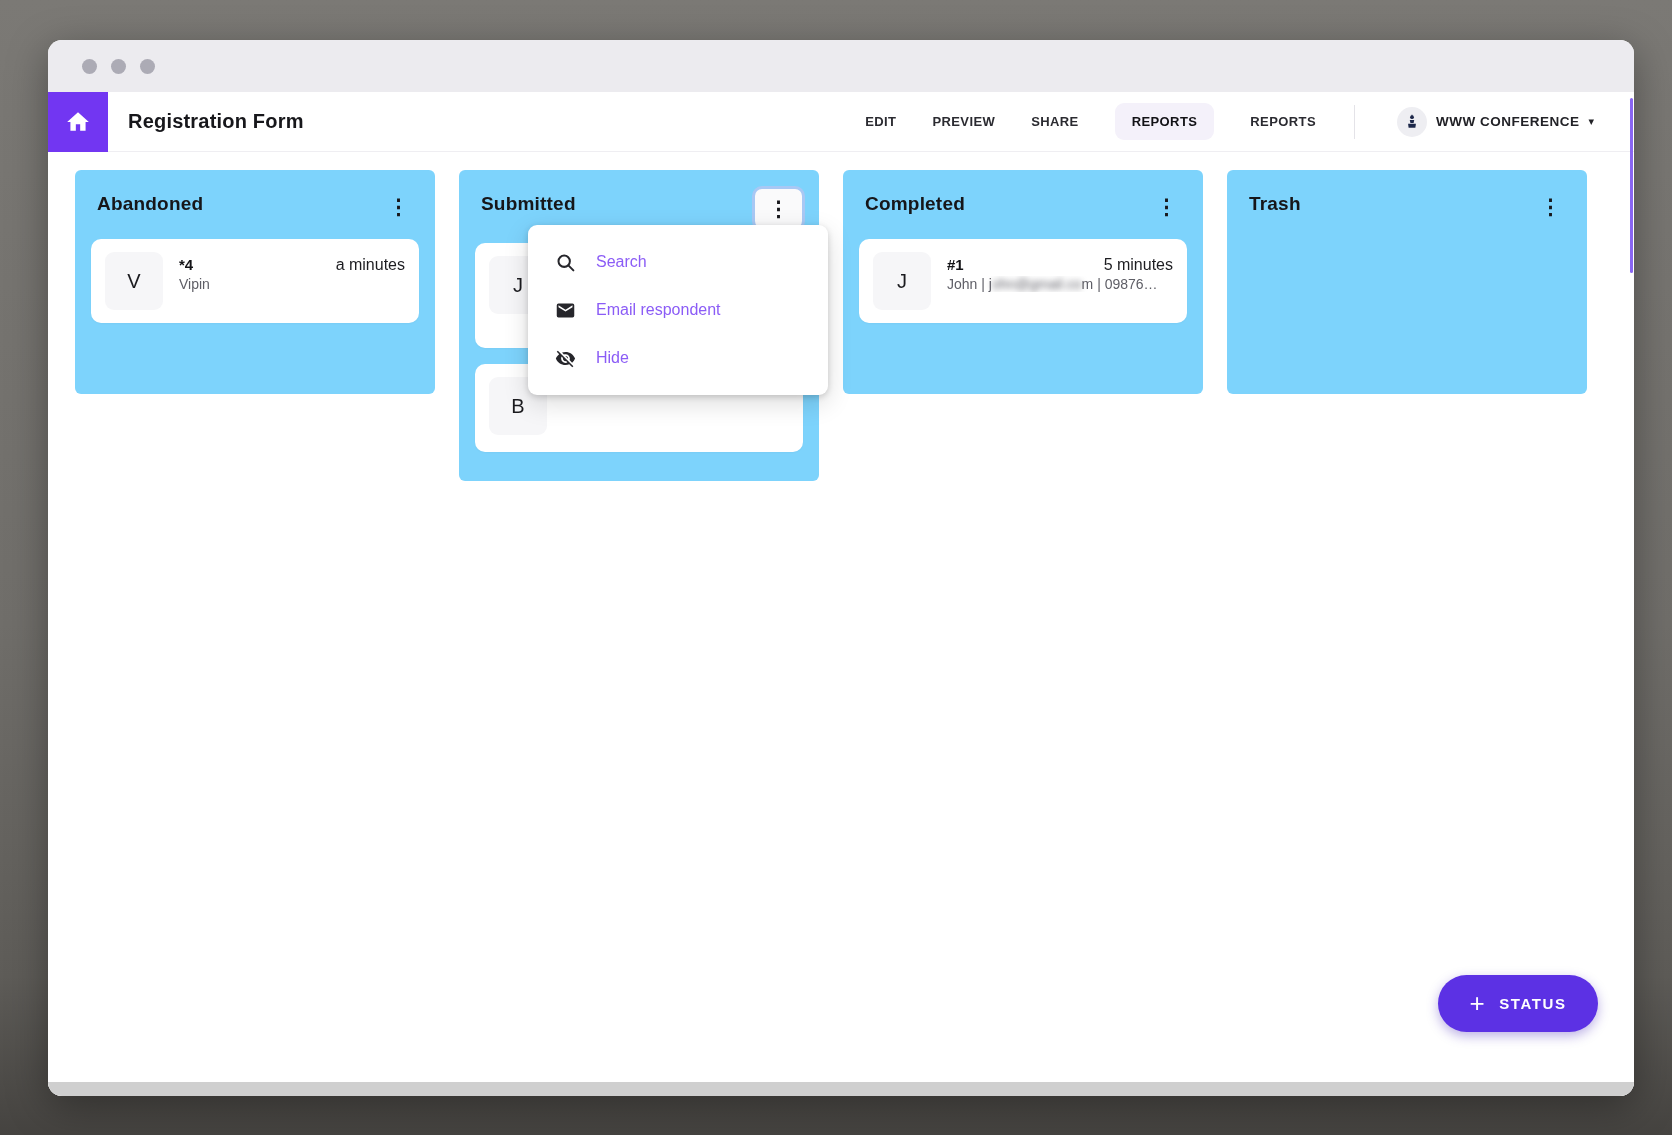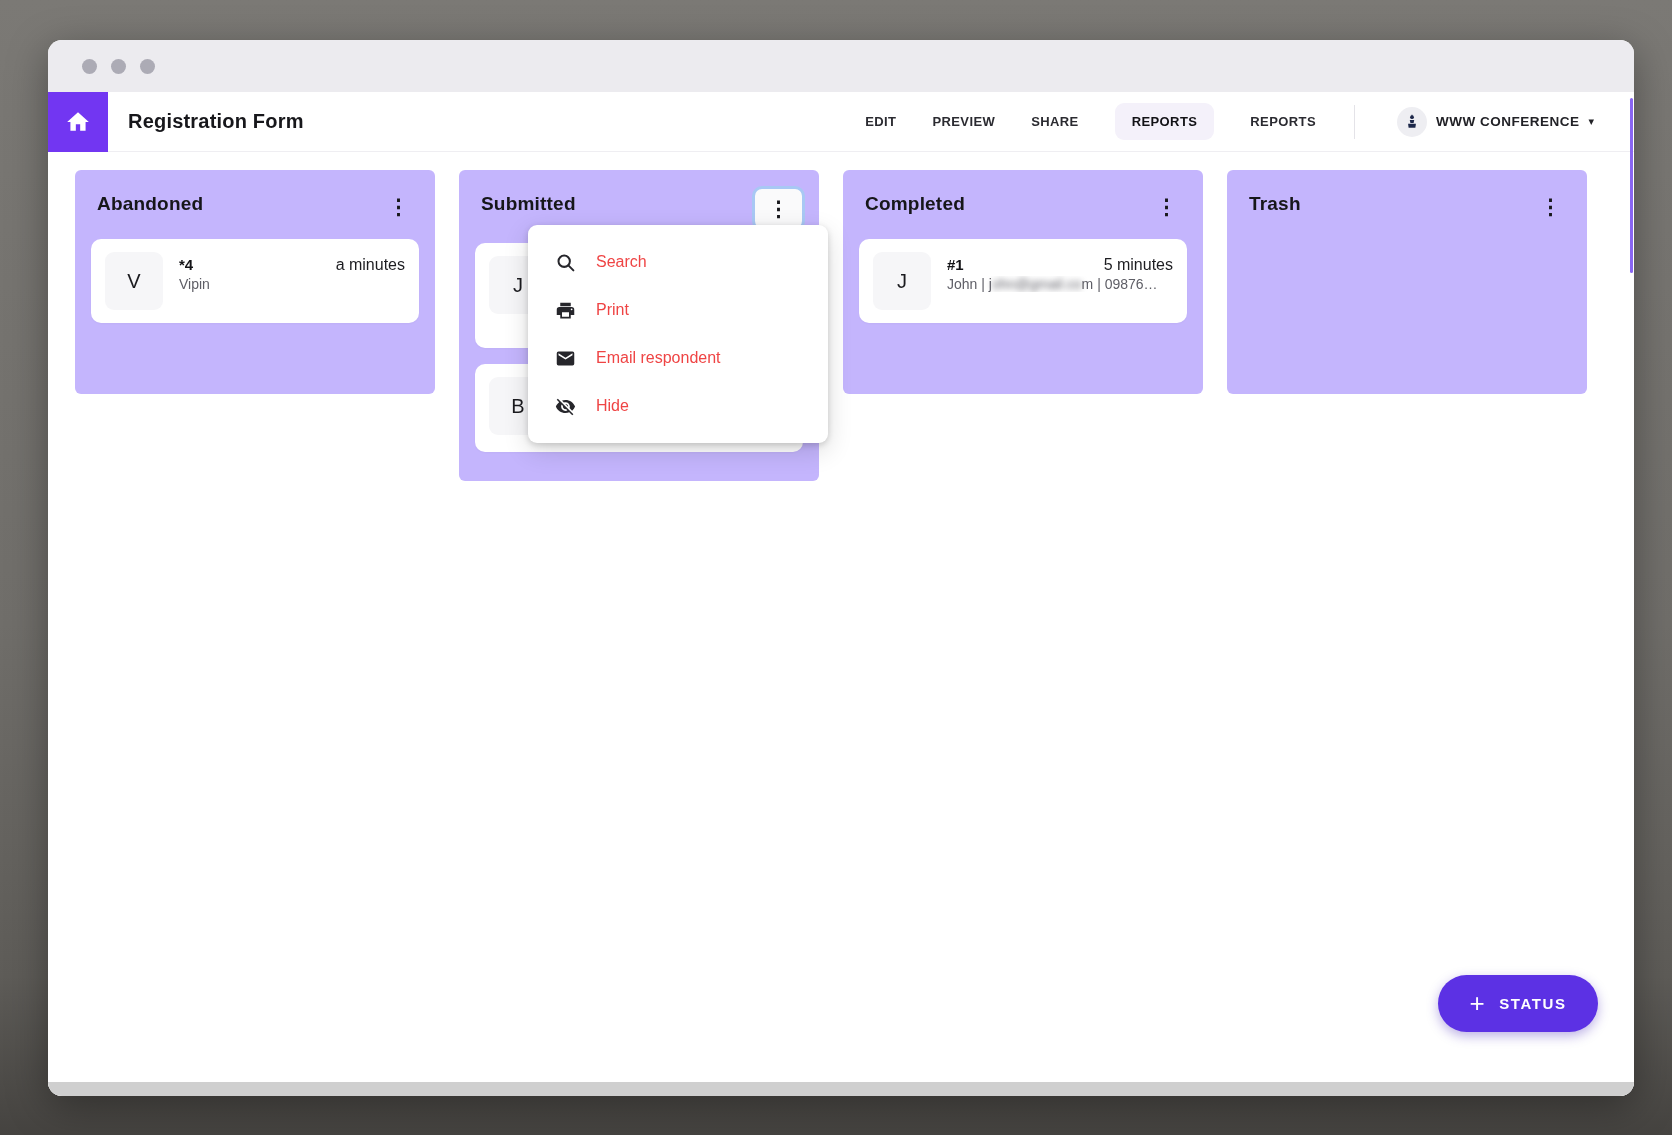--- a/index.html
+++ b/index.html
@@ -27,21 +27,21 @@
   .nav-item.active { background:#F4F1FA; padding:11px 17px; border-radius:9px; font-weight:700; color:#121216; }
   .vdivider { width:1px; height:34px; background:#E4E3E8; margin:0 6px 0 2px; }
   .account { display:flex; align-items:center; gap:9px; cursor:pointer; margin-right:26px;text-align:right; }
   .acct-icon { width:30px; height:30px; border-radius:50%; background:#EEEEF2; display:flex; align-items:center; justify-content:center; }
   .acct-icon svg { width:18px; height:18px; fill:#1C2749; }
   .acct-label { font-size:13.5px; font-weight:600; letter-spacing:.5px; color:#222227; white-space:nowrap; }
   .caret { font-size:11px; color:#222227; }
   
   .content { position:relative; height:944px; background:#fff; }
   .board { display:flex; gap:24px; padding:18px 0 0 27px; align-items:flex-start; }
-  .column { flex:0 0 360px; background:#c4b5fd; border-radius:6px; }
+  .column { flex:0 0 360px; background:#7dd3fc; border-radius:6px; }
   .col-h224 { height:224px; } .col-h311 { height:311px; }
   .col-head { display:flex; align-items:flex-start; justify-content:space-between; padding:16px 14px 8px 22px; }
   .col-title { font-size:19px; font-weight:700; color:#161619; padding-top:7px; letter-spacing:.2px; }
   .kebab { border:none; background:transparent; font-size:21px; font-weight:700; color:#17171B; line-height:1; cursor:pointer; padding:10px 12px; border-radius:10px; }
   .kebab.focused { border:3px solid #A8C8F4; background:#FAFAFB; padding:9px 13px; }
   .card { background:#fff; border-radius:10px; margin:4px 16px 16px; padding:13px 14px; display:flex; gap:16px; box-shadow:0 1px 2px rgba(0,0,0,.03); cursor:pointer; }
   .avatar { width:58px; height:58px; border-radius:9px; background:#F6F6F8; display:flex; align-items:center; justify-content:center; font-size:20px; color:#1B1B1F; flex:0 0 auto; }
   .card-body { flex:1; padding-top:4px; min-width:0; }
   .card-row1 { display:flex; justify-content:space-between; align-items:baseline; }
   .card-title { font-size:15px; font-weight:700; color:#141417; }
@@ -51,21 +51,21 @@
   .card.stub { min-height:105px; }
   .card.stub2 { min-height:88px; }
   
   .ctx-menu {
     position:absolute; left:480px; top:73px; width:300px; background:#fff; border-radius:9px;
     box-shadow:0 2px 6px rgba(0,0,0,.16), 0 8px 26px rgba(0,0,0,.14);
     padding:13px 0; z-index:30;
   }
   .ctx-item { display:flex; align-items:center; gap:20px; padding:0 27px; height:48px; cursor:pointer; }
   .ctx-item svg { width:21px; height:21px; flex:0 0 auto; }
-  .ctx-label { font-size:16px; color:#ef4444; }
+  .ctx-label { font-size:16px; color:#8b5cf6; }
   
   .fab {
     position:absolute; right:36px; bottom:64px; height:57px; min-width:160px; border:none; cursor:pointer;
     background:#5C31E4; color:#fff; border-radius:29px; display:flex; align-items:center; justify-content:center;
     gap:13px; font-family:inherit; font-size:15px; font-weight:700; letter-spacing:1.6px; padding:0 26px;
     box-shadow:0 4px 12px rgba(60,30,180,.35);
   }
   .fab .plus { font-size:26px; font-weight:400; line-height:1; margin-top:-2px; }
   
   .vthumb { position:absolute; right:1px; top:58px; width:3px; height:175px; background:#8A66F2; border-radius:2px; z-index:40; }
@@ -175,26 +175,20 @@
     <div class="ctx-menu">
       <div class="ctx-item">
         <svg viewBox="0 0 24 24" fill="none" stroke="#26262B" stroke-width="2.3">
             <circle cx="10.5" cy="10.5" r="6.5"></circle>
             <line x1="15.3" y1="15.3" x2="21" y2="21" stroke-linecap="round"></line>
           </svg>
         <span class="ctx-label">Search</span>
       </div>
       <div class="ctx-item">
         <svg viewBox="0 0 24 24" fill="#26262B">
-            <path d="M19 8H5a3 3 0 0 0-3 3v6h4v4h12v-4h4v-6a3 3 0 0 0-3-3zm-3 11H8v-5h8v5zm3-7.4a1 1 0 1 1 0-2 1 1 0 0 1 0 2zM18 3H6v4h12V3z"></path>
-          </svg>
-        <span class="ctx-label">Print</span>
-      </div>
-      <div class="ctx-item">
-        <svg viewBox="0 0 24 24" fill="#26262B">
             <path d="M20 4H4a2 2 0 0 0-2 2v12a2 2 0 0 0 2 2h16a2 2 0 0 0 2-2V6a2 2 0 0 0-2-2zm0 4.2-8 5-8-5V6l8 5 8-5v2.2z"></path>
           </svg>
         <span class="ctx-label">Email respondent</span>
       </div>
       <div class="ctx-item">
         <svg viewBox="0 0 24 24" fill="#26262B">
             <path d="M12 7c2.76 0 5 2.24 5 5 0 .65-.13 1.26-.36 1.83l2.92 2.92c1.51-1.26 2.7-2.89 3.43-4.75-1.73-4.39-6-7.5-11-7.5-1.4 0-2.74.25-3.98.7l2.16 2.16C10.74 7.13 11.35 7 12 7zM2 4.27l2.28 2.28.46.46C3.08 8.3 1.78 10.02 1 12c1.73 4.39 6 7.5 11 7.5 1.55 0 3.03-.3 4.38-.84l.42.42L19.73 22 21 20.73 3.27 3 2 4.27zM7.53 9.8l1.55 1.55c-.05.21-.08.43-.08.65 0 1.66 1.34 3 3 3 .22 0 .44-.03.65-.08l1.55 1.55c-.67.33-1.41.53-2.2.53-2.76 0-5-2.24-5-5 0-.79.2-1.53.53-2.2zm4.31-.78 3.15 3.15.02-.16c0-1.66-1.34-3-3-3l-.17.01z"></path>
           </svg>
         <span class="ctx-label">Hide</span>
       </div>

